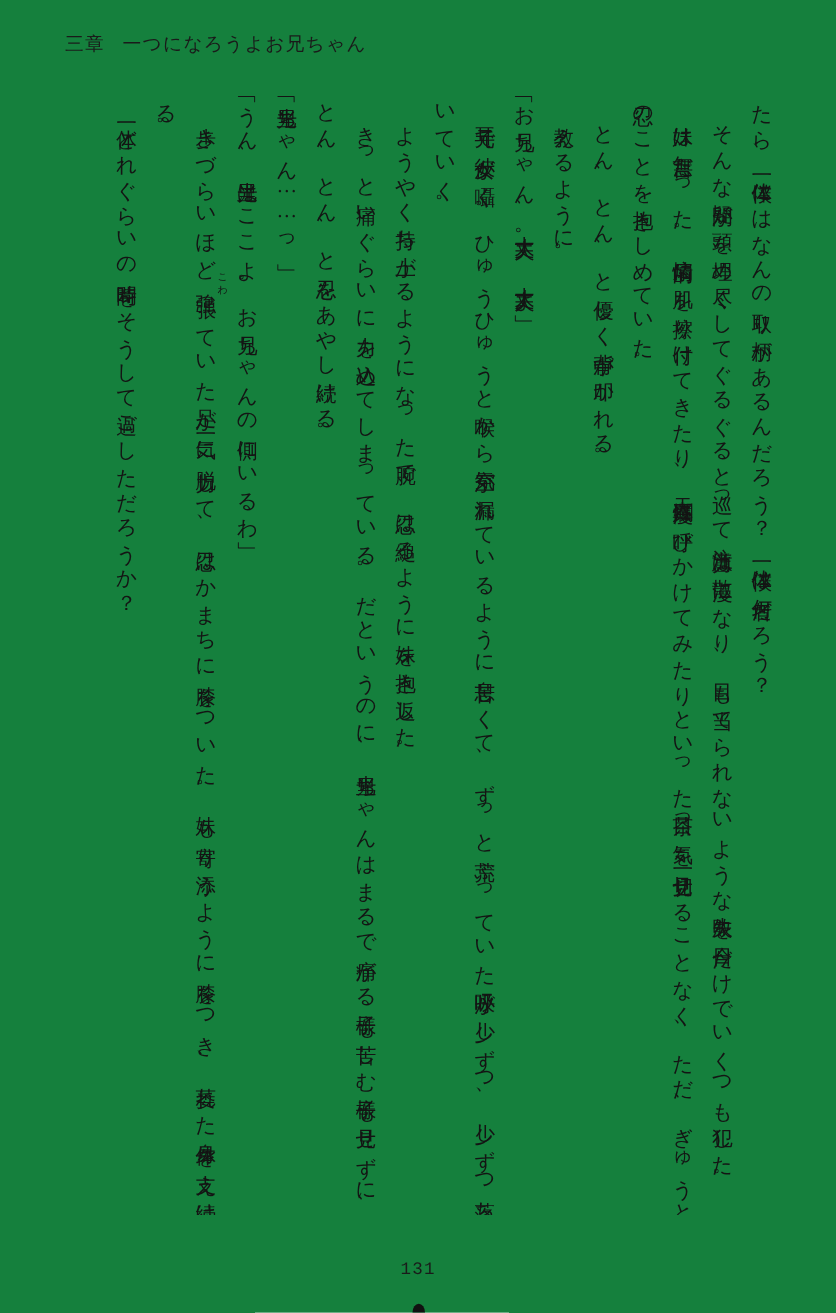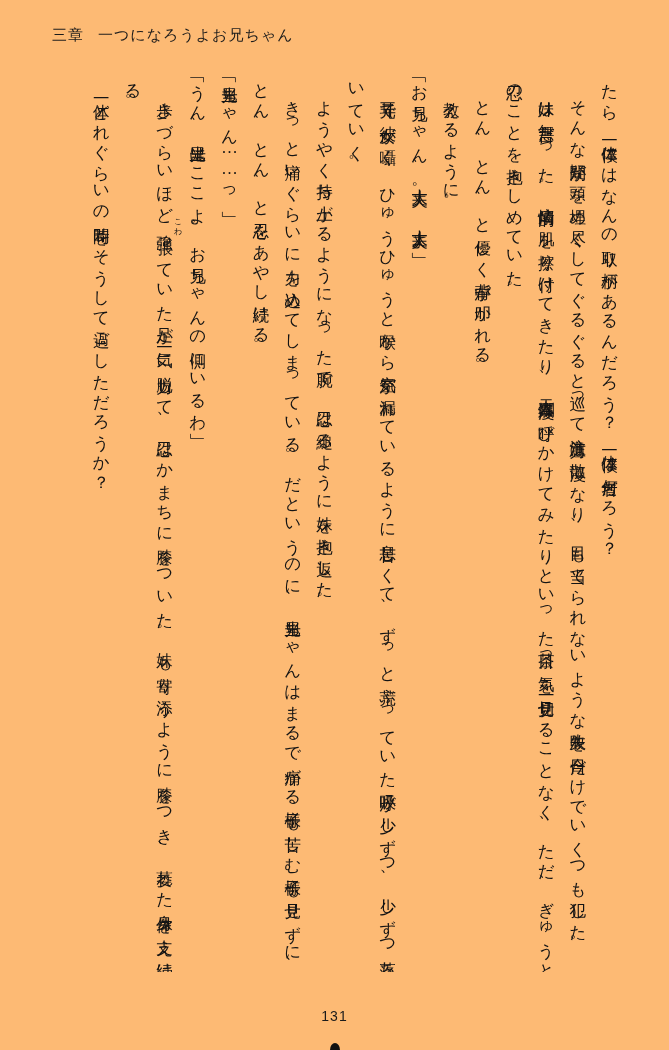--- a/index.html
+++ b/index.html
@@ -15,21 +15,21 @@
     position: relative;
     overflow: hidden;
   }
 
   .page {
     position: absolute;
     left: 0;
     top: 0;
     width: 669px;
     height: 1050px;
-    background: #fdba74;
+    background: #15803d;
   }
 
   
   .chapter-header {
     position: absolute;
     top: 26px;
     left: 52px;
     font-size: 15px;
     letter-spacing: 1px;
     color: #1a1a1a;
@@ -74,21 +74,21 @@
   }
 
   
   .page-number {
     position: absolute;
     bottom: 26px;
     left: 0;
     width: 100%;
     text-align: center;
     font-size: 14px;
-    font-family: Liberation Sans, sans-serif;
+    font-family: Liberation Mono, monospace;
     color: #1a1a1a;
     letter-spacing: 1px;
   }
 
   
   .gutter-mark {
     position: absolute;
     bottom: 0px;
     left: 50%;
     transform: translateX(-50%);

